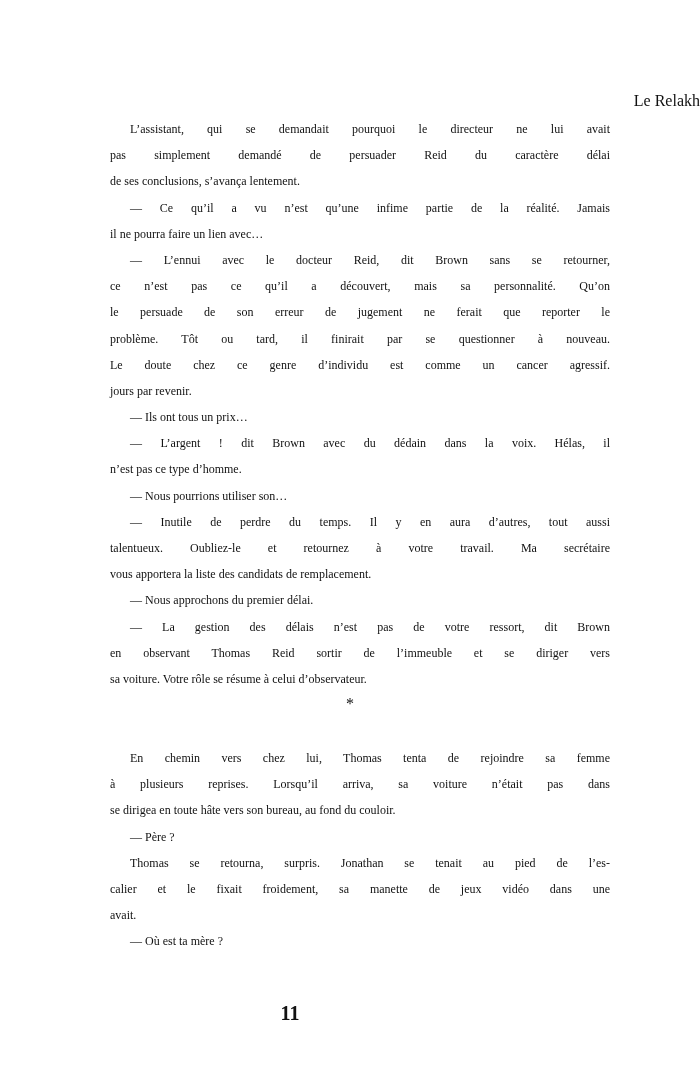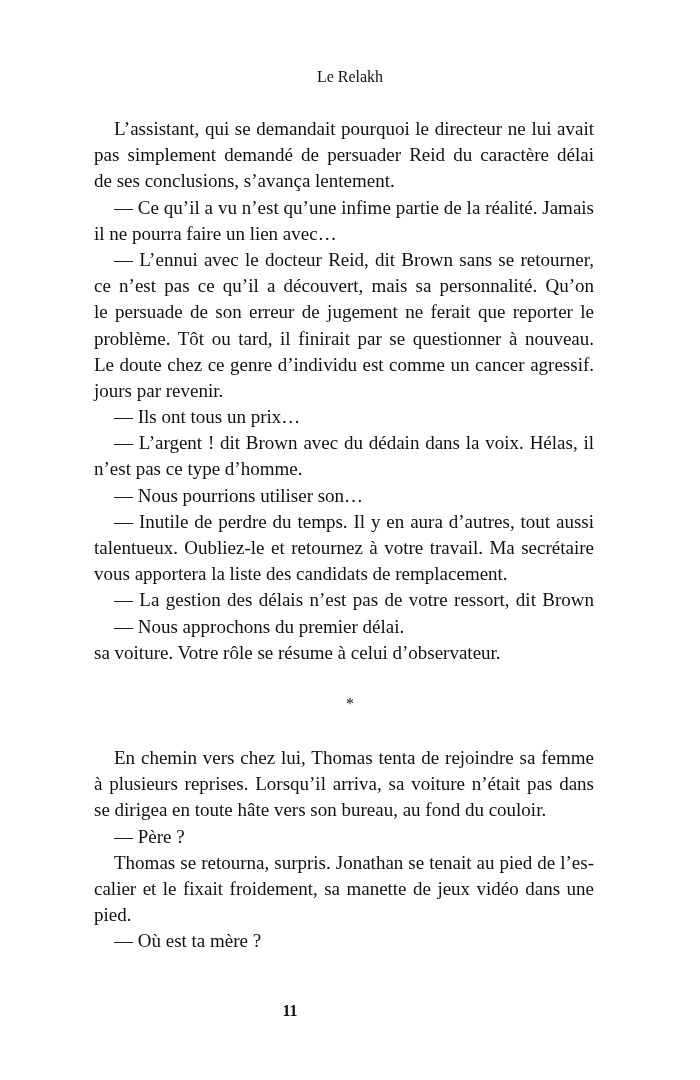--- a/index.html
+++ b/index.html
@@ -1,28 +1,28 @@
 <!DOCTYPE html>
 <html><head>
 <meta charset="utf-8">
 <style>
   html, body { margin: 0; padding: 0; background: #ffffff; }
   body { width: 700px; height: 1080px; position: relative; overflow: hidden;
          font-family: "Liberation Serif", "DejaVu Serif", serif; color: #111; }
-  .running-head { position: absolute; top: 68px; left: 0; width: 700px; text-align: center;
+  .running-head { position: absolute; top: 92px; left: 0; width: 700px; text-align: right;
                   font-size: 16px; }
-  .text-block { position: absolute; left: 94px; width: 500px; font-size: 19px; }
+  .text-block { position: absolute; left: 110px; width: 500px; font-size: 12px; }
   .line { display: block; height: 26.2px; line-height: 26.2px; white-space: nowrap;
           text-align: justify; text-align-last: justify; }
   .line.last { text-align-last: left; }
   .line.indent { padding-left: 20px; }
   .block-1 { top: 116px; }
   .block-2 { top: 745px; }
   .separator { position: absolute; top: 695px; left: 0; width: 700px; text-align: center; font-size: 16px; }
-  .folio { position: absolute; top: 1002px; left: 0; width: 580px; text-align: center; font-size: 16px; font-weight: bold; }
+  .folio { position: absolute; top: 1002px; left: 0; width: 580px; text-align: center; font-size: 20px; font-weight: bold; }
 </style>
 </head>
 <body>
 
 <div class="running-head">Le Relakh</div>
 
 <div class="text-block block-1" id="sec1">
     <span class="line indent">L’assistant, qui se demandait pourquoi le directeur ne lui avait</span>
     <span class="line">pas simplement demandé de persuader Reid du caractère délai</span>
     <span class="line last">de ses conclusions, s’avança lentement.</span>
@@ -34,31 +34,32 @@
     <span class="line">problème. Tôt ou tard, il finirait par se questionner à nouveau.</span>
     <span class="line">Le doute chez ce genre d’individu est comme un cancer agressif.</span>
     <span class="line last">jours par revenir.</span>
     <span class="line indent last">— Ils ont tous un prix…</span>
     <span class="line indent">— L’argent ! dit Brown avec du dédain dans la voix. Hélas, il</span>
     <span class="line last">n’est pas ce type d’homme.</span>
     <span class="line indent last">— Nous pourrions utiliser son…</span>
     <span class="line indent">— Inutile de perdre du temps. Il y en aura d’autres, tout aussi</span>
     <span class="line">talentueux. Oubliez-le et retournez à votre travail. Ma secrétaire</span>
     <span class="line last">vous apportera la liste des candidats de remplacement.</span>
+    <span class="line indent last">— Nous approchons du premier délai.</span>
     <span class="line indent">— La gestion des délais n’est pas de votre ressort, dit Brown</span>
-    <span class="line indent last">— Nous approchons du premier délai.</span>
+    <span class="line">en observant Thomas Reid sortir de l’immeuble et se diriger vers</span>
     <span class="line last">sa voiture. Votre rôle se résume à celui d’observateur.</span>
   </div>
 
 <div class="separator">*</div>
 
 <div class="text-block block-2" id="sec2">
     <span class="line indent">En chemin vers chez lui, Thomas tenta de rejoindre sa femme</span>
     <span class="line">à plusieurs reprises. Lorsqu’il arriva, sa voiture n’était pas dans</span>
     <span class="line last">se dirigea en toute hâte vers son bureau, au fond du couloir.</span>
     <span class="line indent last">— Père ?</span>
     <span class="line indent">Thomas se retourna, surpris. Jonathan se tenait au pied de l’es-</span>
     <span class="line">calier et le fixait froidement, sa manette de jeux vidéo dans une</span>
-    <span class="line last">pied.</span>
+    <span class="line last">avait.</span>
     <span class="line indent last">— Où est ta mère ?</span>
   </div>
 
 <div class="folio">11</div>
 
 </body></html>

